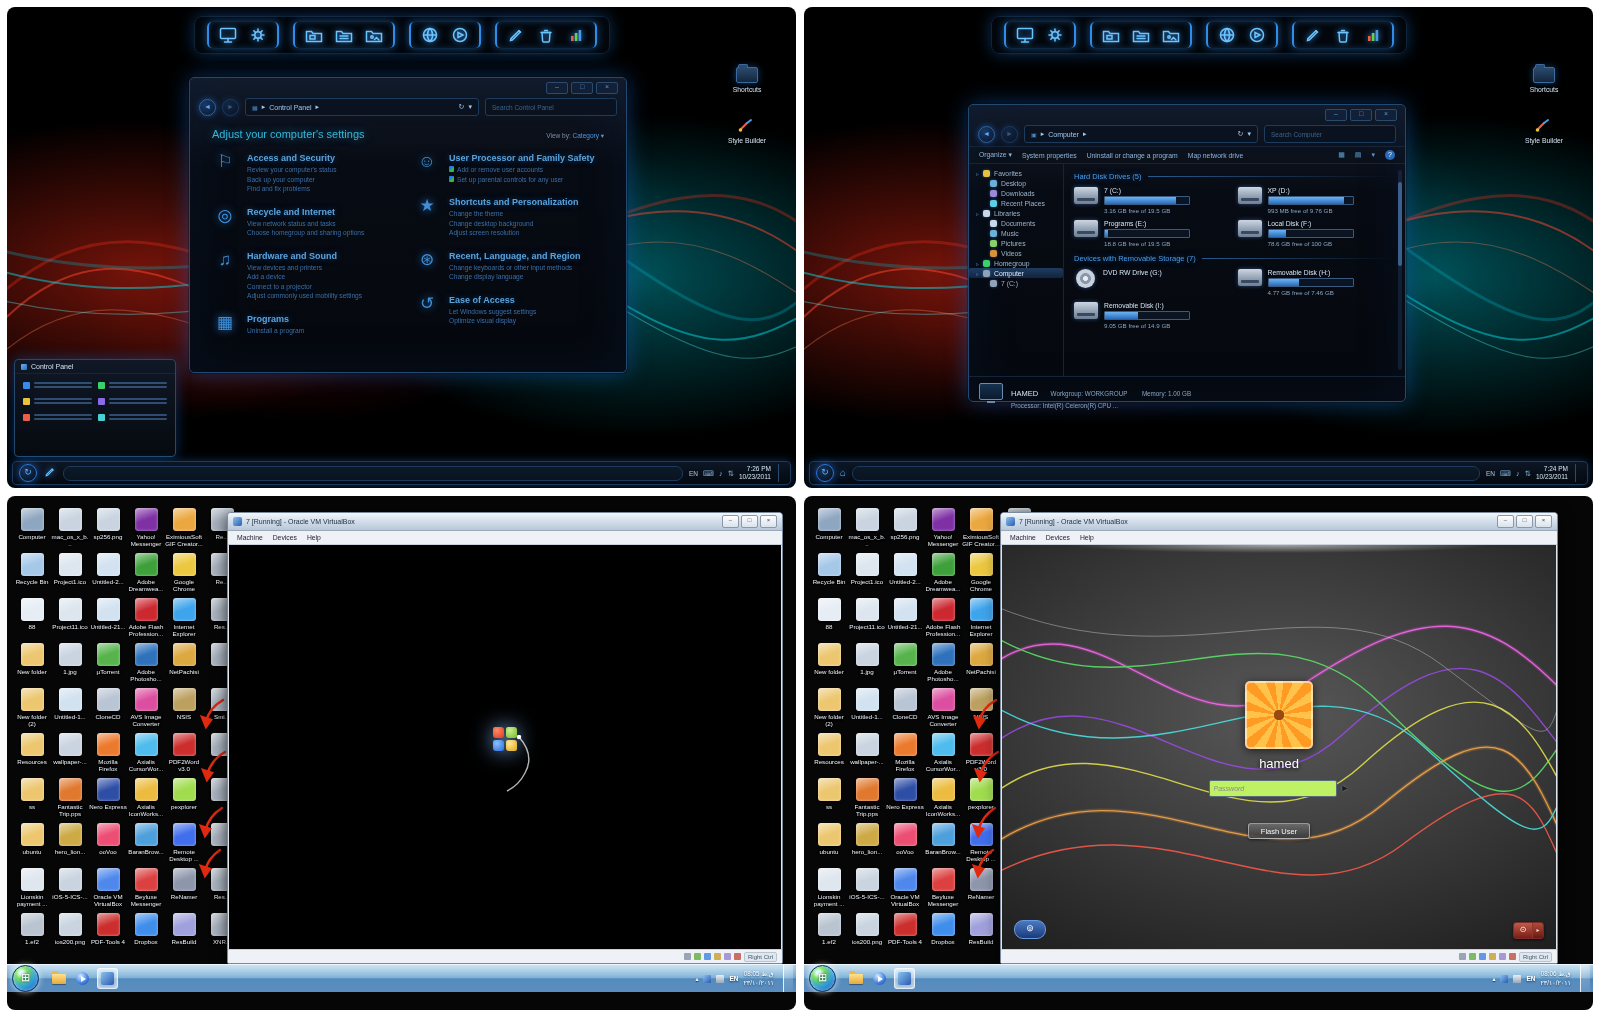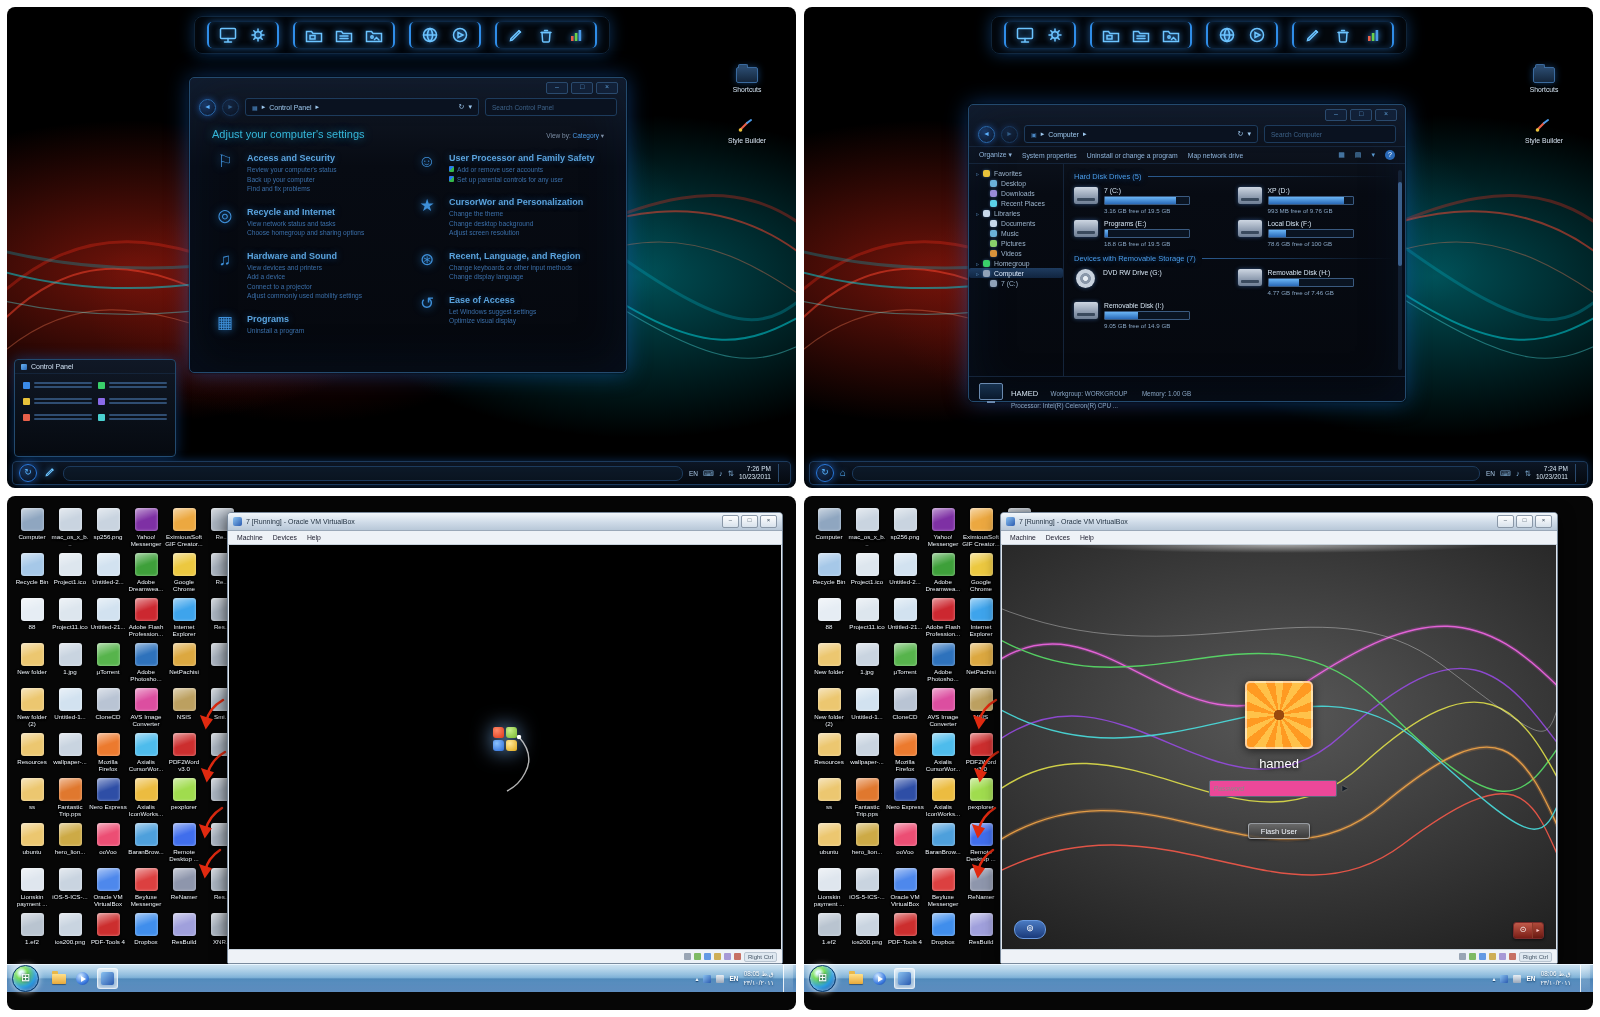--- a/index.html
+++ b/index.html
@@ -139,21 +139,21 @@
   .fl-b{background:radial-gradient(circle at 35% 30%,#8ac2ff,#2a6ad8);}
   .fl-y{background:radial-gradient(circle at 35% 30%,#ffe89a,#e0a818);}
   .btrail{position:absolute;left:50%;top:48%;transform:translate(-14px,-4px);}
   
   .lg-bg{position:absolute;inset:0;background:radial-gradient(92% 78% at 50% 42%,#585858,#1c1c1c 96%);}
   .lg-glint{position:absolute;top:0;left:12%;right:12%;height:8px;background:radial-gradient(50% 100% at 50% 0,rgba(255,255,255,.55),transparent);}
   .lg-center{position:absolute;left:0;right:0;top:136px;display:flex;flex-direction:column;align-items:center;}
   .avatar{width:64px;height:64px;border-radius:5px;border:2px solid rgba(255,255,255,.55);box-shadow:0 2px 10px rgba(0,0,0,.6);background:radial-gradient(circle at 50% 50%,#9a4a0e 0 11%,rgba(0,0,0,0) 12%),repeating-conic-gradient(from 8deg,#ff9a22 0 15deg,#ffc24a 15deg 30deg);}
   .lg-name{margin-top:7px;font-size:13px;color:#fff;text-shadow:0 1px 4px #000;}
   .lg-pwrow{margin-top:9px;display:flex;align-items:center;gap:4px;}
-  .lg-pw{width:118px;height:15px;border:1px solid #5a6a7a;border-radius:2px;font-size:7px;padding:0 4px;font-family:inherit;outline:none;background:#ec4899;}
+  .lg-pw{width:118px;height:15px;border:1px solid #5a6a7a;border-radius:2px;font-size:7px;padding:0 4px;font-family:inherit;outline:none;background:#bef264;}
   .lg-pw::placeholder{color:#8a8a8a;font-style:italic;}
   .lg-go{color:#101a26;font-size:9px;line-height:1;text-shadow:0 0 2px rgba(255,255,255,.35);}
   .lg-switch{margin-top:26px;padding:2.5px 12px;font-size:7.5px;color:#f0f4fa;background:linear-gradient(rgba(112,112,112,.85),rgba(58,58,58,.85));border:1px solid rgba(222,230,240,.55);border-radius:3px;box-shadow:0 1px 3px rgba(0,0,0,.6);}
   .lg-access{position:absolute;left:12px;bottom:10px;width:30px;height:17px;border-radius:9px;background:linear-gradient(#4a7ac2,#1a3a7a);border:1px solid #6a9ae0;color:#fff;font-size:9px;line-height:15px;text-align:center;}
   .lg-power{position:absolute;right:12px;bottom:10px;display:flex;border-radius:3px;overflow:hidden;border:1px solid #7a2a2a;box-shadow:0 1px 3px rgba(0,0,0,.6);}
   .lg-power .pw{width:18px;height:15px;background:linear-gradient(#c05a4a,#7a1e16);color:#fff;font-size:8px;line-height:14px;text-align:center;}
   .lg-power .pa{width:10px;height:15px;background:linear-gradient(#b04a3a,#6a1a12);color:#fcc;font-size:6px;line-height:14px;text-align:center;border-left:1px solid #8a3a2a;}
   
   .tb-aero{position:absolute;left:0;right:0;top:468px;height:27px;display:flex;align-items:center;background:linear-gradient(180deg,rgba(216,238,252,.96),rgba(142,196,236,.92) 46%,rgba(88,148,200,.94) 52%,rgba(130,180,226,.96));border-top:1px solid #eaf6ff;box-shadow:inset 0 -7px 10px rgba(28,78,138,.35);}
   .orb{width:25px;height:25px;margin-left:5px;border-radius:50%;background:radial-gradient(circle at 34% 28%,#eaffff 0 8%,#7ae05a 24%,#2a9ae0 58%,#0a2a7a 100%);border:1px solid #0a3a6a;box-shadow:0 0 6px rgba(255,255,255,.7),inset 0 0 4px rgba(255,255,255,.6);color:#fff;font-size:11px;line-height:23px;text-align:center;text-shadow:0 0 3px #024;flex:none;}
@@ -317,21 +317,21 @@
                 <div class="cp-ico">☺</div>
                 <div>
                   <h3>User Processor and Family Safety</h3>
                   <div class="cp-link shield">Add or remove user accounts</div>
                   <div class="cp-link shield">Set up parental controls for any user</div>
                 </div>
               </div>
               <div class="cp-cat">
                 <div class="cp-ico">★</div>
                 <div>
-                  <h3>CursorWor and Personalization</h3>
+                  <h3>Shortcuts and Personalization</h3>
                   <div class="cp-link">Change the theme</div>
                   <div class="cp-link">Change desktop background</div>
                   <div class="cp-link">Adjust screen resolution</div>
                 </div>
               </div>
               <div class="cp-cat">
                 <div class="cp-ico">⊛</div>
                 <div>
                   <h3>Recent, Language, and Region</h3>
                   <div class="cp-link">Change keyboards or other input methods</div>

